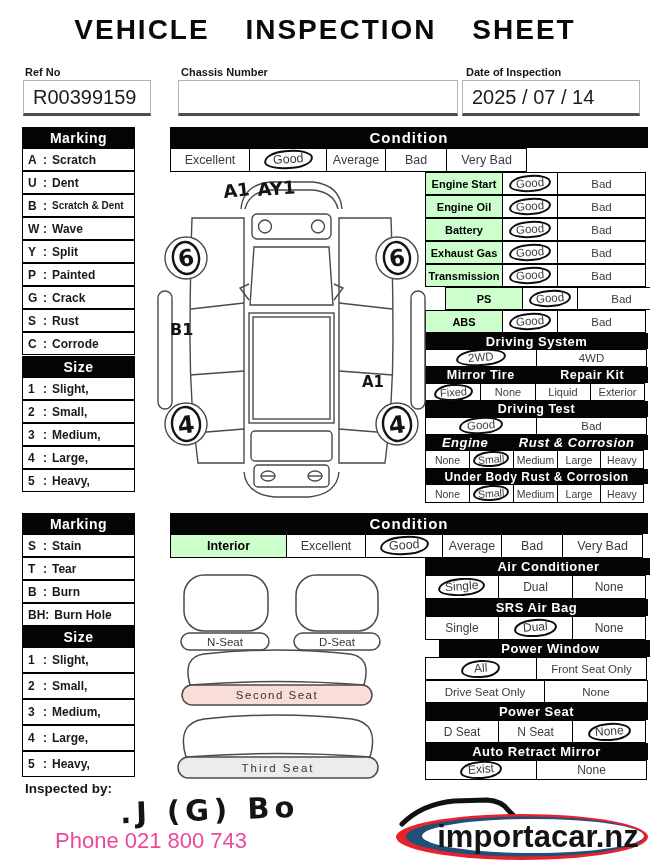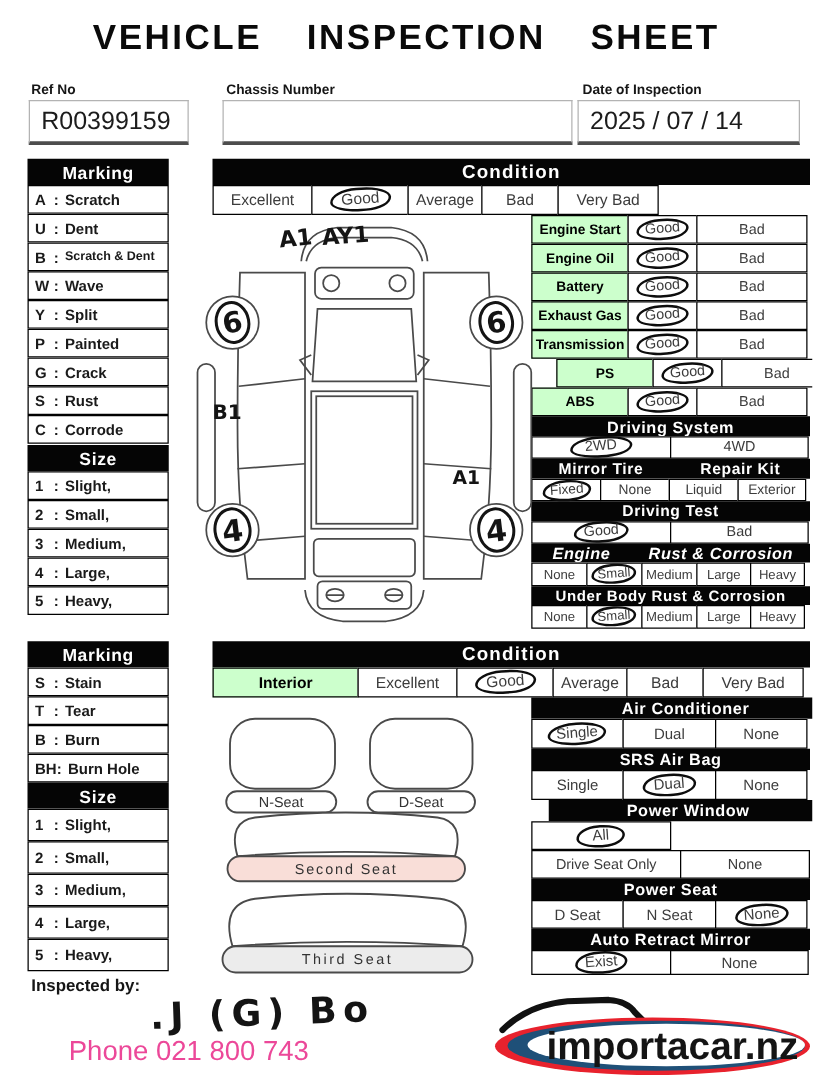--- a/index.html
+++ b/index.html
@@ -371,20 +371,21 @@
     <div class="c" style="width:75px">
         <span class="ov" style="padding:0 7px;">Dual</span>
       </div>
     <div class="c" style="width:74px">None</div>
   </div>
   <div class="abs hdr" style="left:439px;top:640px;width:223px;height:17px;">Power Window</div>
   <div class="abs row" style="left:425px;top:657px;width:223px;height:23px;">
     <div class="c" style="width:112px">
         <span class="ov" style="padding:0 11px;">All</span>
       </div>
+    <div class="c f115" style="width:111px">Front Seat Only</div>
   </div>
   <div class="abs row" style="left:425px;top:680px;width:223px;height:23px;">
     <div class="c f115" style="width:128px">Drive Seat Only</div>
     <div class="c f115" style="width:111px">None</div>
   </div>
   <div class="abs hdr" style="left:425px;top:703px;width:223px;height:17px;">Power Seat</div>
   <div class="abs row" style="left:425px;top:720px;width:223px;height:23px;">
     <div class="c" style="width:74px">D Seat</div>
     <div class="c" style="width:75px">N Seat</div>
     <div class="c" style="width:74px">

